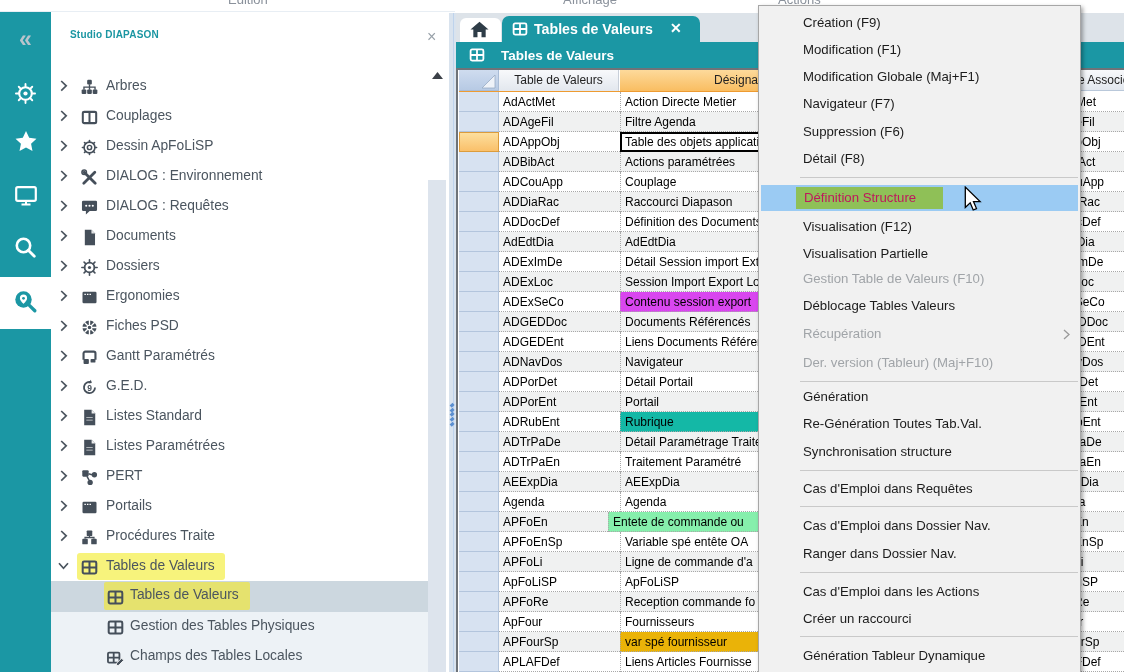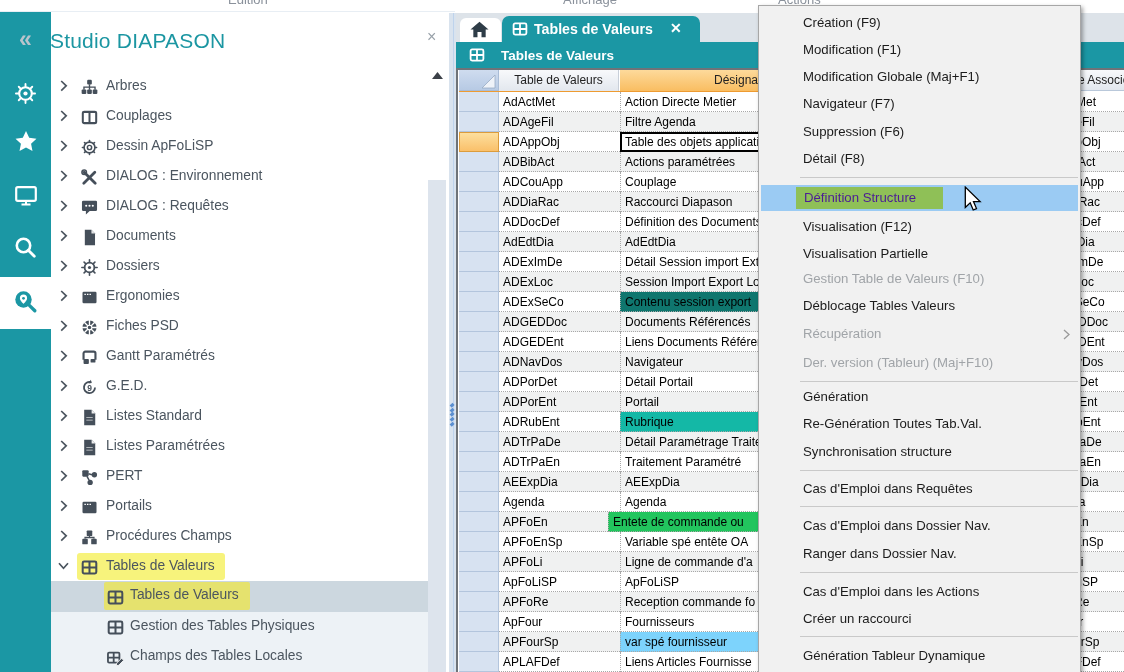--- a/index.html
+++ b/index.html
@@ -41,21 +41,21 @@
     <path d="M14.3 14.3l6 6" stroke="#fff" stroke-width="2.8" stroke-linecap="round"></path>
   </svg>
 <div class="a" style="left:0;top:277px;width:51px;height:52px;background:#fff"></div>
 <svg class="a" style="left:13px;top:289px" width="25" height="25" viewBox="0 0 25 25">
     <circle cx="10.5" cy="10.5" r="8.2" fill="#1b97a4"></circle>
     <path d="M16.6 16.6l5.2 5.2" stroke="#1b97a4" stroke-width="3.4" stroke-linecap="round"></path>
     <path d="M10.5 5.6a3.6 3.6 0 0 1 3.6 3.6c0 2.5-3.6 5.6-3.6 5.6S6.9 11.7 6.9 9.2a3.6 3.6 0 0 1 3.6-3.6z" fill="#fff"></path>
     <circle cx="10.5" cy="9.3" r="1.4" fill="#1b97a4"></circle>
   </svg>
 <div class="a" style="left:51px;top:12px;width:397px;height:660px;background:#fff"></div>
-<div class="a" style="left:50px;top:29px;font-size:21px;font-weight:normal;color:#1b96a2;letter-spacing:0.2px">Studio DIAPASON</div>
+<div class="a" style="left:70px;top:29px;font-size:10px;font-weight:bold;color:#1b96a2;letter-spacing:0.2px">Studio DIAPASON</div>
 <div class="a" style="left:427px;top:28px;font-size:16px;color:#98a1a9">×</div>
 <div class="a" style="left:51px;top:612px;width:397px;height:60px;background:#edf2f6"></div>
 <div class="a" style="left:51px;top:581px;width:397px;height:31px;background:#ccd7df"></div>
 <svg class="a" style="left:60px;top:80px" width="8" height="12" viewBox="0 0 8 12">
     <path d="M1.2 1l5 4.8-5 4.8" fill="none" stroke="#4b555f" stroke-width="1.7"></path>
   </svg>
 <div class="a" style="left:81px;top:78px"><svg width="17" height="17" viewBox="0 0 16 16" style="vertical-align:middle">
       <rect x="5.8" y="0.8" width="4.4" height="4.4" rx="1" fill="#454f5a"></rect>
       <path d="M8 5v2.6M2.8 10V7.6h10.4V10M8 7.6V10" stroke="#454f5a" stroke-width="1.3" fill="none"></path>
       <rect x="0.6" y="9.8" width="4.4" height="4.4" rx="1" fill="#454f5a"></rect>
@@ -204,21 +204,21 @@
 <div class="a tree-lbl" style="left:106px;top:498px">Portails</div>
 <svg class="a" style="left:60px;top:530px" width="8" height="12" viewBox="0 0 8 12">
     <path d="M1.2 1l5 4.8-5 4.8" fill="none" stroke="#4b555f" stroke-width="1.7"></path>
   </svg>
 <div class="a" style="left:81px;top:528px"><svg width="17" height="17" viewBox="0 0 16 16" style="vertical-align:middle">
       <rect x="5.4" y="1.4" width="5.2" height="5.2" rx="0.8" fill="#454f5a"></rect>
       <rect x="1.2" y="9.2" width="5.2" height="5.2" rx="0.8" fill="#454f5a"></rect>
       <rect x="9.6" y="9.2" width="5.2" height="5.2" rx="0.8" fill="#454f5a"></rect>
       <path d="M8 6.6v1.4M3.8 9.2V8h8.4v1.2" stroke="#454f5a" stroke-width="1.2" fill="none"></path>
     </svg></div>
-<div class="a tree-lbl" style="left:106px;top:528px">Procédures Champs</div>
+<div class="a tree-lbl" style="left:106px;top:528px">Procédures Traite</div>
 <svg class="a" style="left:58px;top:562px" width="11" height="8" viewBox="0 0 11 8">
     <path d="M1 1.2l4.5 5 4.5-5" fill="none" stroke="#4b555f" stroke-width="1.7"></path>
   </svg>
 <div class="a" style="left:81px;top:558px"><svg width="17" height="17" viewBox="0 0 16 16" style="vertical-align:middle">
       <rect x="1.6" y="2.4" width="12.8" height="11.2" rx="1.3" fill="none" stroke="#454f5a" stroke-width="1.9"></rect>
       <path d="M8 2.4v11.2M1.6 8h12.8" stroke="#454f5a" stroke-width="1.9"></path>
     </svg></div>
 <div class="a" style="left:77px;top:553px;width:148px;height:27px;background:#f7f37c;border-radius:3px"></div>
 <div class="a" style="left:81px;top:558px"><svg width="17" height="17" viewBox="0 0 16 16" style="vertical-align:middle">
       <rect x="1.6" y="2.4" width="12.8" height="11.2" rx="1.3" fill="none" stroke="#454f5a" stroke-width="1.9"></rect>
@@ -319,21 +319,21 @@
 <div class="a" style="left:458.5px;top:252px;width:40px;height:20px;background:#d7e2f1;border-right:1px solid #b3c5dd;border-bottom:1px solid #b3c5dd"></div>
 <div class="cell" style="left:499px;top:252px;width:121px;height:20px;background:#fff;border-bottom:1px dotted #a8a8a8;padding-left:4px">ADExImDe</div>
 <div class="cell" style="left:620px;top:252px;width:258px;height:20px;background:#fff;border-bottom:1px dotted #a8a8a8;border-left:1px dotted #a8a8a8;padding-left:4px">Détail Session import Ext</div>
 <div class="cell" style="left:1040px;top:252px;width:84px;height:20px;background:#fff;border-bottom:1px dotted #a8a8a8;padding-left:4px">ADExImDe</div>
 <div class="a" style="left:458.5px;top:272px;width:40px;height:20px;background:#d7e2f1;border-right:1px solid #b3c5dd;border-bottom:1px solid #b3c5dd"></div>
 <div class="cell" style="left:499px;top:272px;width:121px;height:20px;background:#f0f1f1;border-bottom:1px dotted #a8a8a8;padding-left:4px">ADExLoc</div>
 <div class="cell" style="left:620px;top:272px;width:258px;height:20px;background:#f0f1f1;border-bottom:1px dotted #a8a8a8;border-left:1px dotted #a8a8a8;padding-left:4px">Session Import Export Lo</div>
 <div class="cell" style="left:1040px;top:272px;width:84px;height:20px;background:#f0f1f1;border-bottom:1px dotted #a8a8a8;padding-left:4px">ADExLoc</div>
 <div class="a" style="left:458.5px;top:292px;width:40px;height:20px;background:#d7e2f1;border-right:1px solid #b3c5dd;border-bottom:1px solid #b3c5dd"></div>
 <div class="cell" style="left:499px;top:292px;width:121px;height:20px;background:#fff;border-bottom:1px dotted #a8a8a8;padding-left:4px">ADExSeCo</div>
-<div class="cell" style="left:620px;top:292px;width:258px;height:20px;background:#0f766e;border-bottom:1px dotted #a8a8a8;border-left:1px dotted #a8a8a8;padding-left:4px">Contenu session export</div>
+<div class="cell" style="left:620px;top:292px;width:258px;height:20px;background:#d946ef;border-bottom:1px dotted #a8a8a8;border-left:1px dotted #a8a8a8;padding-left:4px">Contenu session export</div>
 <div class="cell" style="left:1040px;top:292px;width:84px;height:20px;background:#fff;border-bottom:1px dotted #a8a8a8;padding-left:4px">ADExSeCo</div>
 <div class="a" style="left:458.5px;top:312px;width:40px;height:20px;background:#d7e2f1;border-right:1px solid #b3c5dd;border-bottom:1px solid #b3c5dd"></div>
 <div class="cell" style="left:499px;top:312px;width:121px;height:20px;background:#f0f1f1;border-bottom:1px dotted #a8a8a8;padding-left:4px">ADGEDDoc</div>
 <div class="cell" style="left:620px;top:312px;width:258px;height:20px;background:#f0f1f1;border-bottom:1px dotted #a8a8a8;border-left:1px dotted #a8a8a8;padding-left:4px">Documents Référencés</div>
 <div class="cell" style="left:1040px;top:312px;width:84px;height:20px;background:#f0f1f1;border-bottom:1px dotted #a8a8a8;padding-left:4px">ADGEDDoc</div>
 <div class="a" style="left:458.5px;top:332px;width:40px;height:20px;background:#d7e2f1;border-right:1px solid #b3c5dd;border-bottom:1px solid #b3c5dd"></div>
 <div class="cell" style="left:499px;top:332px;width:121px;height:20px;background:#fff;border-bottom:1px dotted #a8a8a8;padding-left:4px">ADGEDEnt</div>
 <div class="cell" style="left:620px;top:332px;width:258px;height:20px;background:#fff;border-bottom:1px dotted #a8a8a8;border-left:1px dotted #a8a8a8;padding-left:4px">Liens Documents Référen</div>
 <div class="cell" style="left:1040px;top:332px;width:84px;height:20px;background:#fff;border-bottom:1px dotted #a8a8a8;padding-left:4px">ADGEDEnt</div>
 <div class="a" style="left:458.5px;top:352px;width:40px;height:20px;background:#d7e2f1;border-right:1px solid #b3c5dd;border-bottom:1px solid #b3c5dd"></div>
@@ -363,21 +363,21 @@
 <div class="a" style="left:458.5px;top:472px;width:40px;height:20px;background:#d7e2f1;border-right:1px solid #b3c5dd;border-bottom:1px solid #b3c5dd"></div>
 <div class="cell" style="left:499px;top:472px;width:121px;height:20px;background:#f0f1f1;border-bottom:1px dotted #a8a8a8;padding-left:4px">AEExpDia</div>
 <div class="cell" style="left:620px;top:472px;width:258px;height:20px;background:#f0f1f1;border-bottom:1px dotted #a8a8a8;border-left:1px dotted #a8a8a8;padding-left:4px">AEExpDia</div>
 <div class="cell" style="left:1040px;top:472px;width:84px;height:20px;background:#f0f1f1;border-bottom:1px dotted #a8a8a8;padding-left:4px">AEExpDia</div>
 <div class="a" style="left:458.5px;top:492px;width:40px;height:20px;background:#d7e2f1;border-right:1px solid #b3c5dd;border-bottom:1px solid #b3c5dd"></div>
 <div class="cell" style="left:499px;top:492px;width:121px;height:20px;background:#fff;border-bottom:1px dotted #a8a8a8;padding-left:4px">Agenda</div>
 <div class="cell" style="left:620px;top:492px;width:258px;height:20px;background:#fff;border-bottom:1px dotted #a8a8a8;border-left:1px dotted #a8a8a8;padding-left:4px">Agenda</div>
 <div class="cell" style="left:1040px;top:492px;width:84px;height:20px;background:#fff;border-bottom:1px dotted #a8a8a8;padding-left:4px">Agenda</div>
 <div class="a" style="left:458.5px;top:512px;width:40px;height:20px;background:#d7e2f1;border-right:1px solid #b3c5dd;border-bottom:1px solid #b3c5dd"></div>
 <div class="cell" style="left:499px;top:512px;width:121px;height:20px;background:#f0f1f1;border-bottom:1px dotted #a8a8a8;padding-left:4px">APFoEn</div>
-<div class="cell" style="left:608px;top:512px;width:258px;height:20px;background:#22c55e;border-bottom:1px dotted #a8a8a8;border-left:1px dotted #a8a8a8;padding-left:4px">Entete de commande ou</div>
+<div class="cell" style="left:608px;top:512px;width:258px;height:20px;background:#86efac;border-bottom:1px dotted #a8a8a8;border-left:1px dotted #a8a8a8;padding-left:4px">Entete de commande ou</div>
 <div class="cell" style="left:1040px;top:512px;width:84px;height:20px;background:#f0f1f1;border-bottom:1px dotted #a8a8a8;padding-left:4px">APFoEn</div>
 <div class="a" style="left:458.5px;top:532px;width:40px;height:20px;background:#d7e2f1;border-right:1px solid #b3c5dd;border-bottom:1px solid #b3c5dd"></div>
 <div class="cell" style="left:499px;top:532px;width:121px;height:20px;background:#fff;border-bottom:1px dotted #a8a8a8;padding-left:4px">APFoEnSp</div>
 <div class="cell" style="left:620px;top:532px;width:258px;height:20px;background:#fff;border-bottom:1px dotted #a8a8a8;border-left:1px dotted #a8a8a8;padding-left:4px">Variable spé entête OA</div>
 <div class="cell" style="left:1040px;top:532px;width:84px;height:20px;background:#fff;border-bottom:1px dotted #a8a8a8;padding-left:4px">APFoEnSp</div>
 <div class="a" style="left:458.5px;top:552px;width:40px;height:20px;background:#d7e2f1;border-right:1px solid #b3c5dd;border-bottom:1px solid #b3c5dd"></div>
 <div class="cell" style="left:499px;top:552px;width:121px;height:20px;background:#f0f1f1;border-bottom:1px dotted #a8a8a8;padding-left:4px">APFoLi</div>
 <div class="cell" style="left:620px;top:552px;width:258px;height:20px;background:#f0f1f1;border-bottom:1px dotted #a8a8a8;border-left:1px dotted #a8a8a8;padding-left:4px">Ligne de commande d'a</div>
 <div class="cell" style="left:1040px;top:552px;width:84px;height:20px;background:#f0f1f1;border-bottom:1px dotted #a8a8a8;padding-left:4px">APFoLi</div>
 <div class="a" style="left:458.5px;top:572px;width:40px;height:20px;background:#d7e2f1;border-right:1px solid #b3c5dd;border-bottom:1px solid #b3c5dd"></div>
@@ -387,37 +387,37 @@
 <div class="a" style="left:458.5px;top:592px;width:40px;height:20px;background:#d7e2f1;border-right:1px solid #b3c5dd;border-bottom:1px solid #b3c5dd"></div>
 <div class="cell" style="left:499px;top:592px;width:121px;height:20px;background:#f0f1f1;border-bottom:1px dotted #a8a8a8;padding-left:4px">APFoRe</div>
 <div class="cell" style="left:620px;top:592px;width:258px;height:20px;background:#f0f1f1;border-bottom:1px dotted #a8a8a8;border-left:1px dotted #a8a8a8;padding-left:4px">Reception commande fo</div>
 <div class="cell" style="left:1040px;top:592px;width:84px;height:20px;background:#f0f1f1;border-bottom:1px dotted #a8a8a8;padding-left:4px">APFoRe</div>
 <div class="a" style="left:458.5px;top:612px;width:40px;height:20px;background:#d7e2f1;border-right:1px solid #b3c5dd;border-bottom:1px solid #b3c5dd"></div>
 <div class="cell" style="left:499px;top:612px;width:121px;height:20px;background:#fff;border-bottom:1px dotted #a8a8a8;padding-left:4px">ApFour</div>
 <div class="cell" style="left:620px;top:612px;width:258px;height:20px;background:#fff;border-bottom:1px dotted #a8a8a8;border-left:1px dotted #a8a8a8;padding-left:4px">Fournisseurs</div>
 <div class="cell" style="left:1040px;top:612px;width:84px;height:20px;background:#fff;border-bottom:1px dotted #a8a8a8;padding-left:4px">ApFour</div>
 <div class="a" style="left:458.5px;top:632px;width:40px;height:20px;background:#d7e2f1;border-right:1px solid #b3c5dd;border-bottom:1px solid #b3c5dd"></div>
 <div class="cell" style="left:499px;top:632px;width:121px;height:20px;background:#f0f1f1;border-bottom:1px dotted #a8a8a8;padding-left:4px">APFourSp</div>
-<div class="cell" style="left:620px;top:632px;width:258px;height:20px;background:#7dd3fc;border-bottom:1px dotted #a8a8a8;border-left:1px dotted #a8a8a8;padding-left:4px">var spé fournisseur</div>
+<div class="cell" style="left:620px;top:632px;width:258px;height:20px;background:#eab308;border-bottom:1px dotted #a8a8a8;border-left:1px dotted #a8a8a8;padding-left:4px">var spé fournisseur</div>
 <div class="cell" style="left:1040px;top:632px;width:84px;height:20px;background:#f0f1f1;border-bottom:1px dotted #a8a8a8;padding-left:4px">APFourSp</div>
 <div class="a" style="left:458.5px;top:652px;width:40px;height:20px;background:#d7e2f1;border-right:1px solid #b3c5dd;border-bottom:1px solid #b3c5dd"></div>
 <div class="cell" style="left:499px;top:652px;width:121px;height:20px;background:#fff;border-bottom:1px dotted #a8a8a8;padding-left:4px">APLAFDef</div>
 <div class="cell" style="left:620px;top:652px;width:258px;height:20px;background:#fff;border-bottom:1px dotted #a8a8a8;border-left:1px dotted #a8a8a8;padding-left:4px">Liens Articles Fournisse</div>
 <div class="cell" style="left:1040px;top:652px;width:84px;height:20px;background:#fff;border-bottom:1px dotted #a8a8a8;padding-left:4px">APLAFDef</div>
 <div class="a" style="left:758px;top:5px;width:323px;height:680px;background:#f1f1f1;border:1px solid #a7a7a7;box-shadow:2px 2px 4px rgba(0,0,0,0.35)"></div>
 <div class="mi" style="top:9px">Création (F9)</div>
 <div class="mi" style="top:36px">Modification (F1)</div>
 <div class="mi" style="top:63px">Modification Globale (Maj+F1)</div>
 <div class="mi" style="top:90px">Navigateur (F7)</div>
 <div class="mi" style="top:118px">Suppression (F6)</div>
 <div class="mi" style="top:145px">Détail (F8)</div>
 <div class="sep" style="top:177px"></div>
 <div class="a" style="left:761px;top:185px;width:317px;height:25.5px;background:#9bcbf3"></div>
 <div class="a" style="left:796px;top:187px;width:147px;height:22px;background:#8fc057"></div>
-<div class="a" style="left:804px;top:184px;height:27px;line-height:27px;font-size:13.2px;color:#4c1d95">Définition Structure</div>
+<div class="a" style="left:804px;top:184px;height:27px;line-height:27px;font-size:13.2px;color:#be185d">Définition Structure</div>
 <div class="mi" style="top:213px">Visualisation (F12)</div>
 <div class="mi" style="top:240px">Visualisation Partielle</div>
 <div class="mi gray" style="top:265px">Gestion Table de Valeurs (F10)</div>
 <div class="mi" style="top:292px">Déblocage Tables Valeurs</div>
 <div class="mi gray" style="top:320px">Récupération</div>
 <svg class="a" style="left:1063px;top:329px" width="7" height="11" viewBox="0 0 7 11">
     <path d="M1 1l5 4.5L1 10" fill="none" stroke="#9a9a9a" stroke-width="1.3"></path>
   </svg>
 <div class="mi gray" style="top:349px">Der. version (Tableur) (Maj+F10)</div>
 <div class="sep" style="top:381px"></div>

